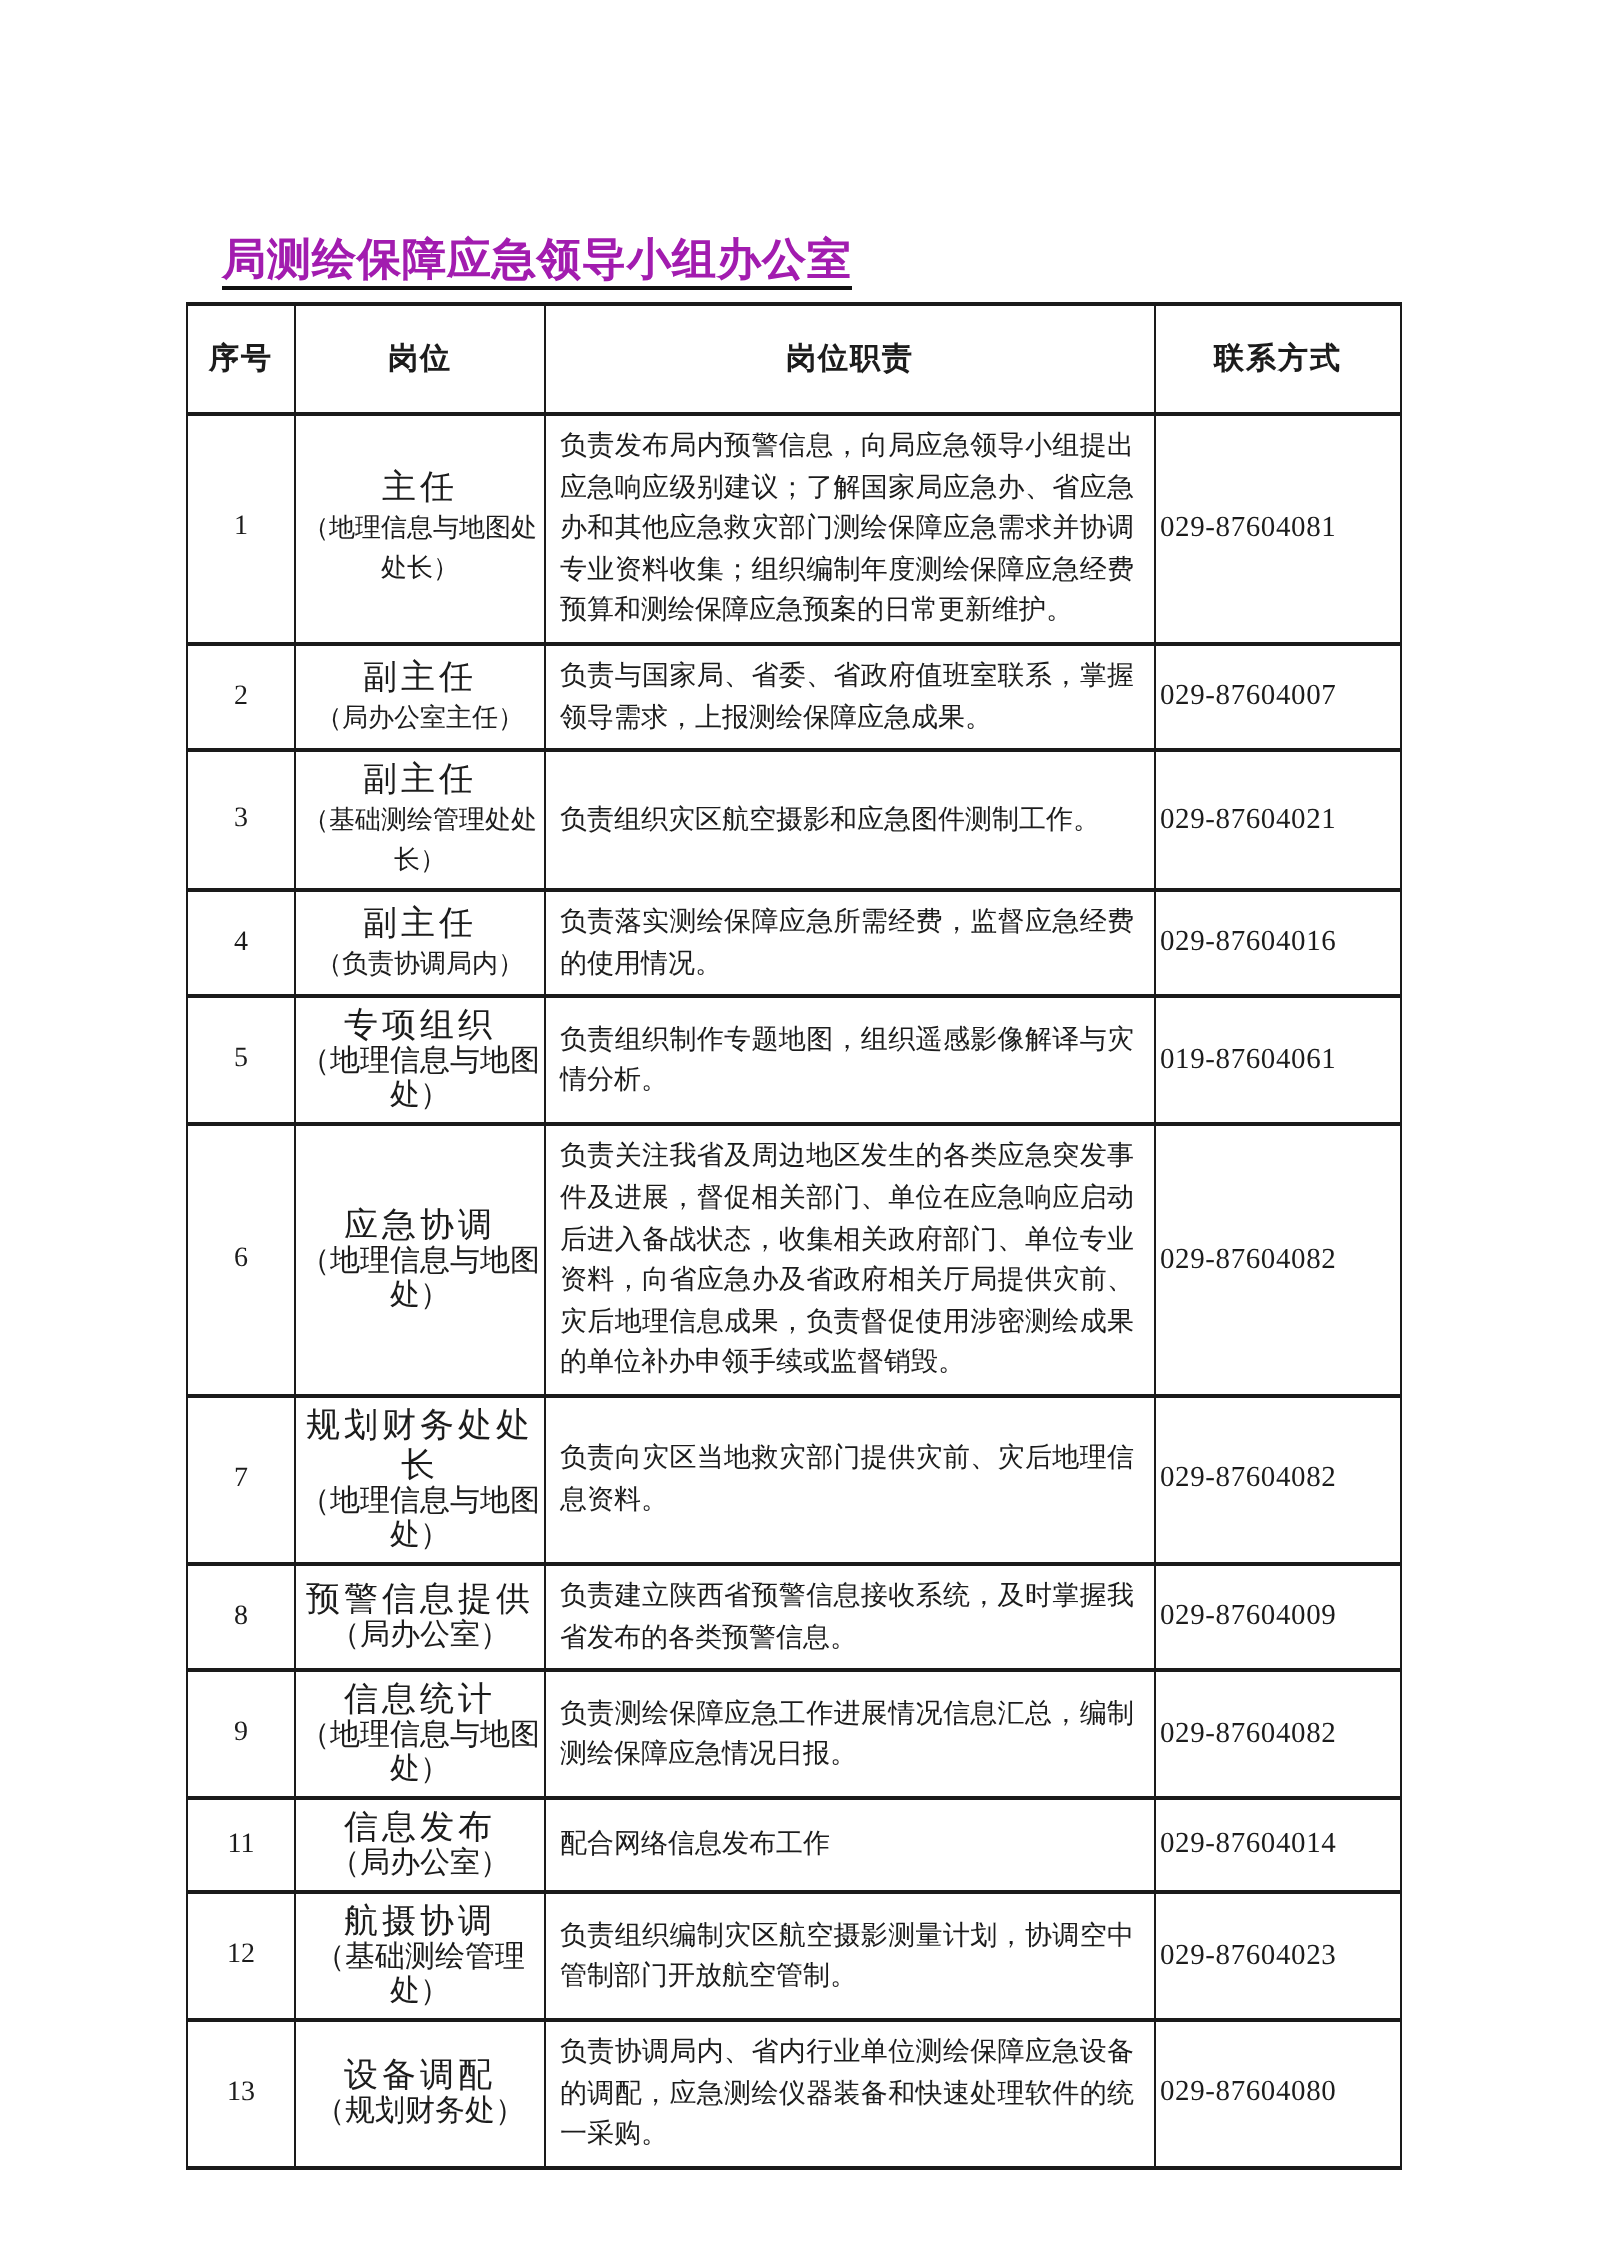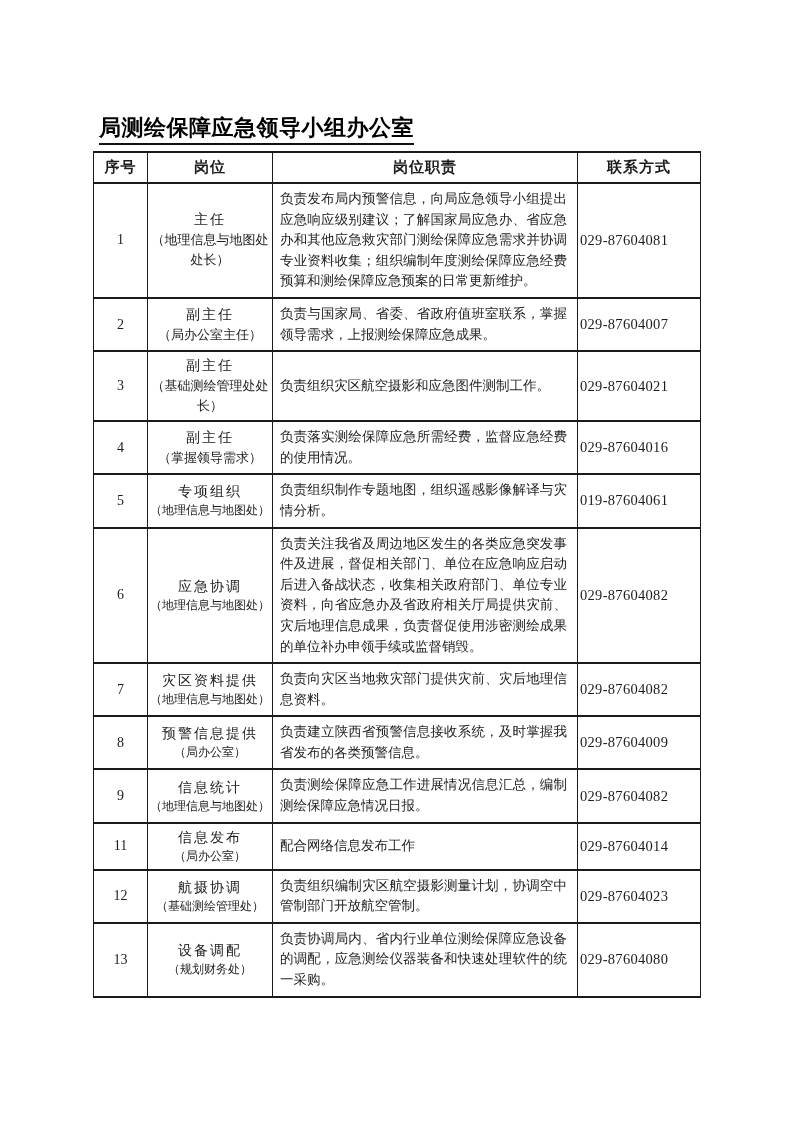--- a/index.html
+++ b/index.html
@@ -11,79 +11,79 @@
     font-family: "Liberation Serif", "DejaVu Serif", serif;
     color: #1c1c1c;
   }
   .page {
     padding-top: 118px;
     padding-left: 93px;
     width: 614px;
   }
   .doc-title {
     display: inline-block;
-    margin: 0 0 6px 6px;
-    font-family: Liberation Mono, monospace;
+    margin: 0 0 6px 18px;
+    font-family: Liberation Sans, sans-serif;
     font-weight: bold;
     font-size: 22px;
     line-height: 24px;
-    color: #000000;
+    color: #a21caf;
     border-bottom: 2px solid #111;
     padding-bottom: 1px;
     letter-spacing: 0.5px;
   }
   table.duty-table {
     border-collapse: collapse;
     table-layout: fixed;
     width: 607px;
     background: #fff;
   }
   .duty-table col.c-no    { width: 54px;  }
   .duty-table col.c-pos   { width: 125px; }
   .duty-table col.c-duty  { width: 305px; }
   .duty-table col.c-phone { width: 123px; }
   .duty-table th, .duty-table td {
     border-left: 1px solid #1a1a1a;
     border-right: 1px solid #1a1a1a;
     border-top: 2px solid #1a1a1a;
     border-bottom: 2px solid #1a1a1a;
     vertical-align: middle;
-    padding: 1px 2px;
+    padding: 13px 2px;
   }
   .duty-table th {
     font-family: "Liberation Sans", "DejaVu Sans", sans-serif;
     font-weight: bold;
     font-size: 15px;
     height: 27px;
     text-align: center;
     letter-spacing: 1px;
   }
   td.cell-no {
     text-align: center;
     font-size: 14px;
   }
   td.cell-pos {
     text-align: center;
     padding: 4px 1px;
   }
   .pos-name {
-    font-size: 14px;
+    font-size: 17px;
     line-height: 20px;
     letter-spacing: 2px;
     display: block;
   }
   .pos-dept {
     display: block;
   }
   .pos-dept.dept-large {
     font-size: 13px;
     line-height: 20px;
   }
   .pos-dept.dept-small {
-    font-size: 12px;
+    font-size: 15px;
     line-height: 17px;
   }
   td.cell-duty {
     text-align: justify;
     font-size: 13.5px;
     line-height: 20.6px;
     padding: 5px 10px 5px 7px;
     margin-left: 12px;
   }
   td.cell-phone {
@@ -139,21 +139,21 @@
       <span class="pos-name">副主任</span>
       <span class="pos-dept dept-large">（基础测绘管理处处长）</span>
     </td>
     <td class="cell-duty">负责组织灾区航空摄影和应急图件测制工作。</td>
     <td class="cell-phone">029-87604021</td>
   </tr>
         <tr>
     <td class="cell-no">4</td>
     <td class="cell-pos">
       <span class="pos-name">副主任</span>
-      <span class="pos-dept dept-large">（掌握领导需求）</span>
+      <span class="pos-dept dept-large">（负责协调局内）</span>
     </td>
     <td class="cell-duty">负责落实测绘保障应急所需经费，监督应急经费的使用情况。</td>
     <td class="cell-phone">029-87604016</td>
   </tr>
         <tr>
     <td class="cell-no">5</td>
     <td class="cell-pos">
       <span class="pos-name">专项组织</span>
       <span class="pos-dept dept-small">（地理信息与地图处）</span>
     </td>
@@ -165,21 +165,21 @@
     <td class="cell-pos">
       <span class="pos-name">应急协调</span>
       <span class="pos-dept dept-small">（地理信息与地图处）</span>
     </td>
     <td class="cell-duty">负责关注我省及周边地区发生的各类应急突发事件及进展，督促相关部门、单位在应急响应启动后进入备战状态，收集相关政府部门、单位专业资料，向省应急办及省政府相关厅局提供灾前、灾后地理信息成果，负责督促使用涉密测绘成果的单位补办申领手续或监督销毁。</td>
     <td class="cell-phone">029-87604082</td>
   </tr>
         <tr>
     <td class="cell-no">7</td>
     <td class="cell-pos">
-      <span class="pos-name">灾区资料提供</span>
+      <span class="pos-name">规划财务处处长</span>
       <span class="pos-dept dept-small">（地理信息与地图处）</span>
     </td>
     <td class="cell-duty">负责向灾区当地救灾部门提供灾前、灾后地理信息资料。</td>
     <td class="cell-phone">029-87604082</td>
   </tr>
         <tr>
     <td class="cell-no">8</td>
     <td class="cell-pos">
       <span class="pos-name">预警信息提供</span>
       <span class="pos-dept dept-small">（局办公室）</span>

